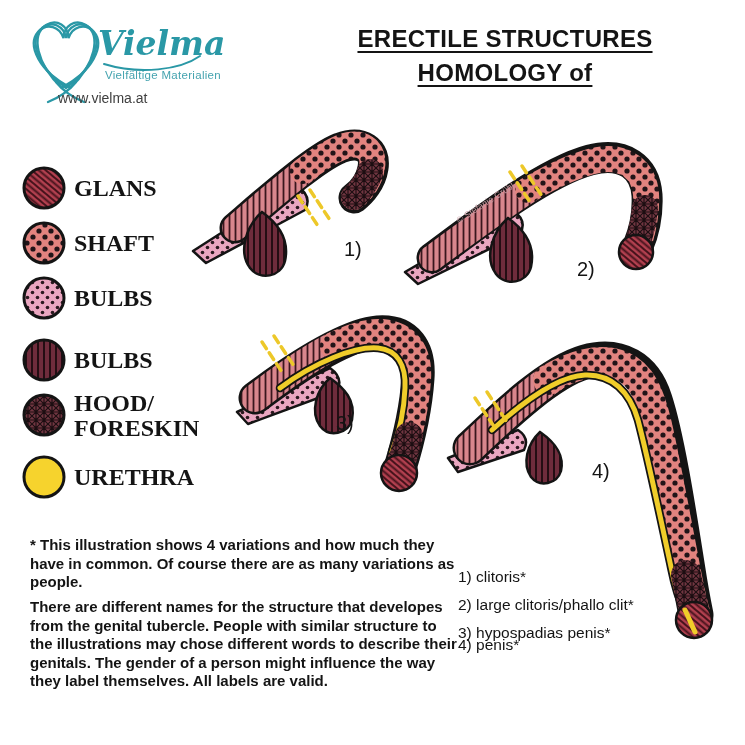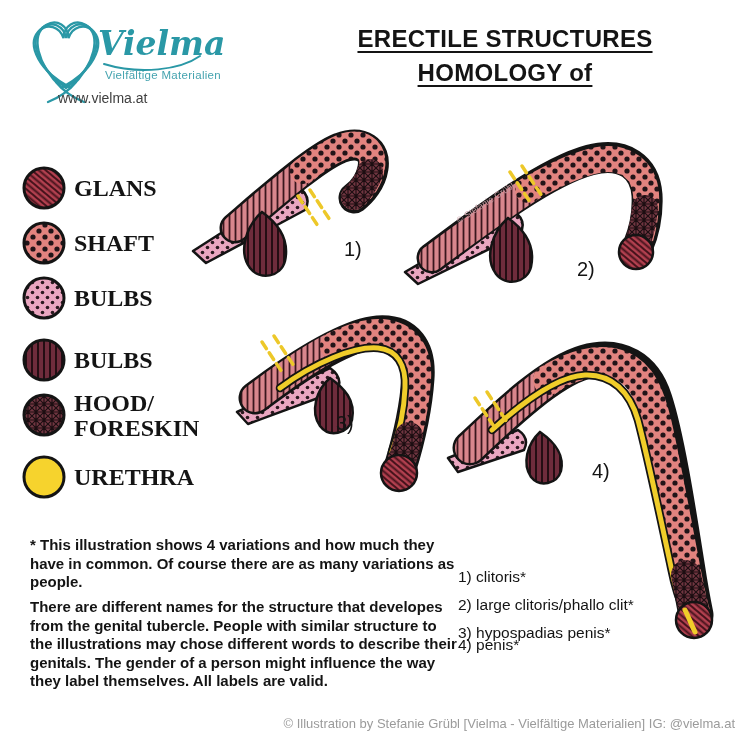--- a/index.html
+++ b/index.html
@@ -160,15 +160,14 @@
   <div class="abs watermark">© Stefanie Grübl</div>
 
   <div class="abs notes" style="top:536px">* This illustration shows 4 variations and how much they have in common. Of course there are as many variations as people.</div>
   <div class="abs notes" style="top:598px">There are different names for the structure that developes from the genital tubercle. People with similar structure to the illustrations may chose different words to describe their genitals. The gender of a person might influence the way they label themselves. All labels are valid.</div>
 
   <div class="abs vlabel" style="top:568px">1) clitoris*</div>
   <div class="abs vlabel" style="top:596px">2) large clitoris/phallo clit*</div>
   <div class="abs vlabel" style="top:624px">3) hypospadias penis*</div>
   <div class="abs vlabel" style="top:636px">4) penis*</div>
 
-  <div class="abs footer">© Illustration by Stefanie Grübl [Vielma - Vielfältige Materialien] IG: @vielma.at</div>
 
 </div>
 
 </body></html>

